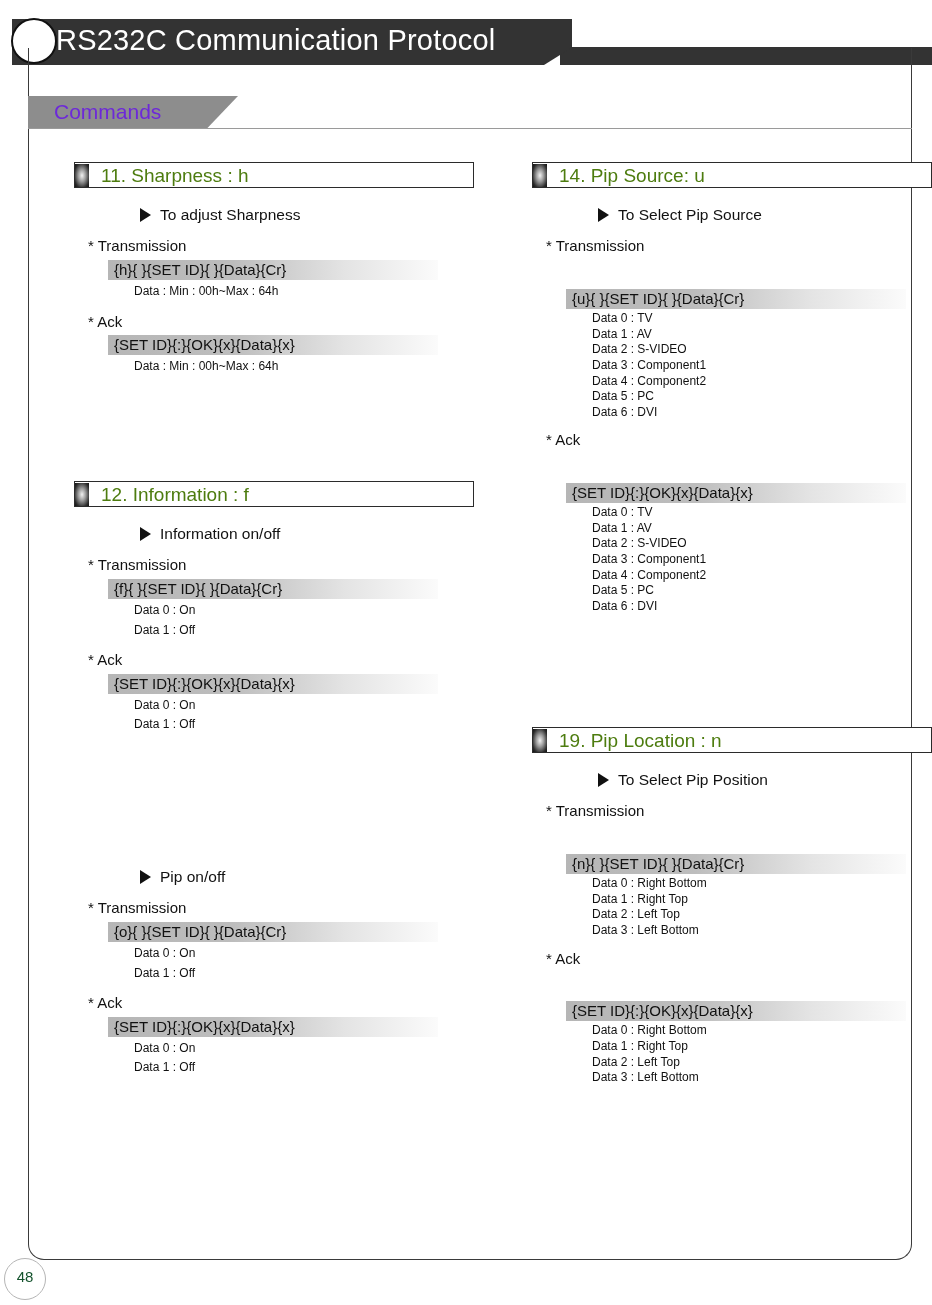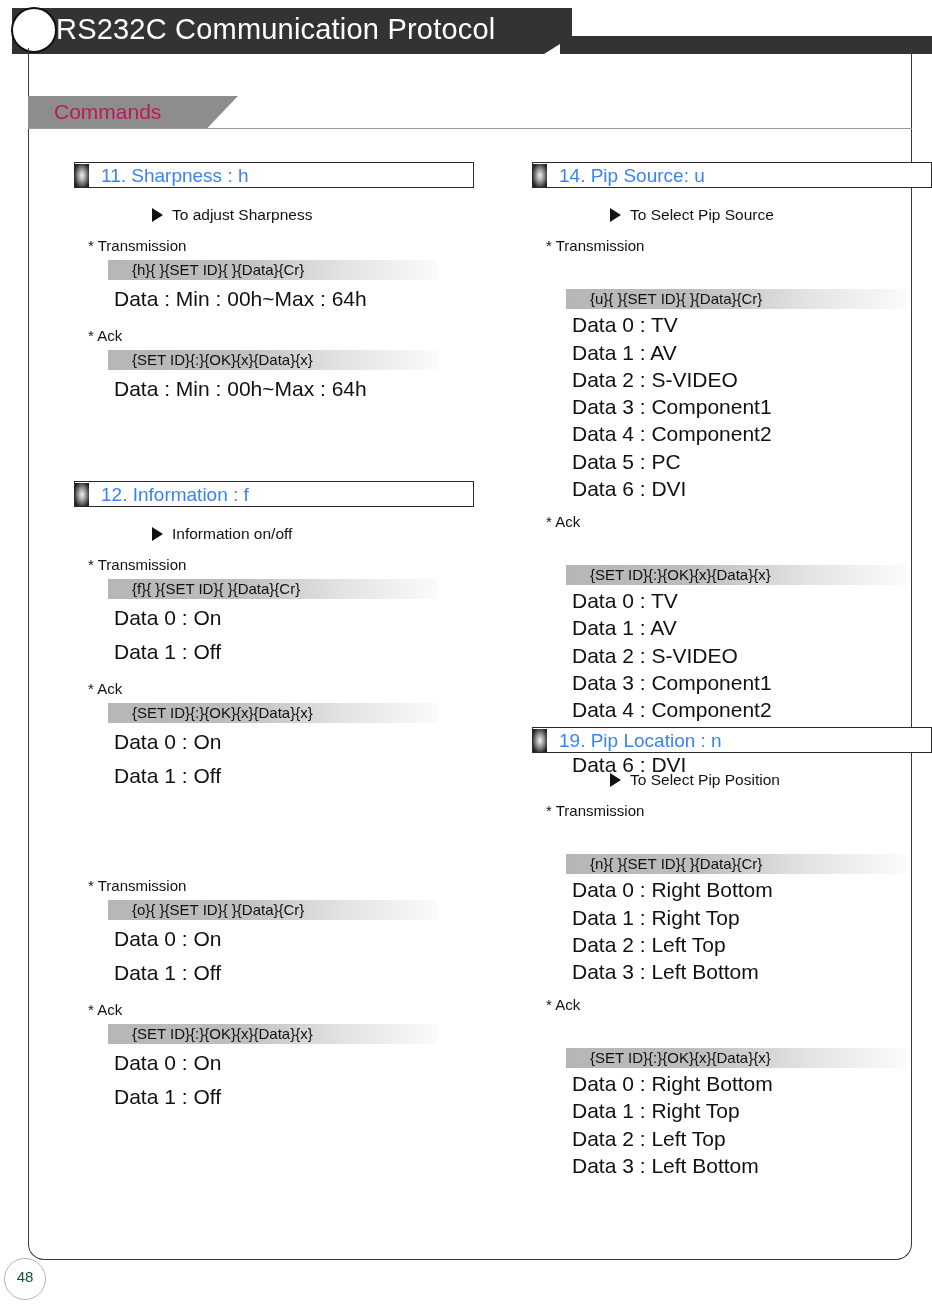--- a/index.html
+++ b/index.html
@@ -13,21 +13,21 @@
     position: relative;
     font-family: "Liberation Sans", sans-serif;
     color: #111111;
     overflow: hidden;
   }
 
   
   #header-band {
     position: absolute;
     left: 0;
-    top: 5px;
+    top: 16px;
     width: 932px;
     height: 52px;
   }
   #header-bar-thin {
     position: absolute;
     left: 560px;
     top: 31px;
     width: 372px;
     height: 18px;
     background: #333333;
@@ -90,21 +90,21 @@
     width: 210px;
     height: 33px;
     background: #8d8d8d;
     clip-path: polygon(0 0, 100% 0, 85% 100%, 0 100%);
   }
   #section-tab-label {
     position: absolute;
     left: 26px;
     top: 4px;
     font-size: 21px;
-    color: #be185d;
+    color: #6d28d9;
     white-space: nowrap;
   }
   #section-rule {
     position: absolute;
     left: 28px;
     top: 128px;
     width: 884px;
     height: 1px;
     background: #9a9a9a;
   }
@@ -132,33 +132,33 @@
   }
   .cmd-gem {
     width: 14px;
     height: 23px;
     flex: 0 0 auto;
     margin-left: 0px;
     background: radial-gradient(ellipse at 50% 50%, #f2f2f2 0%, #9a9a9a 38%, #2d2d2d 78%, #111 100%);
   }
   .cmd-title-text {
     font-size: 19px;
-    color: #3b82f6;
+    color: #4d7c0f;
     margin-left: 12px;
     white-space: nowrap;
     line-height: 1;
   }
 
   
   .cmd-body { position: relative; padding-top: 16px; }
 
   .purpose-row {
     display: flex;
     align-items: baseline;
-    margin-left: 42px;
+    margin-left: 30px;
     font-size: 15.5px;
     line-height: 1.45;
     padding-left: 36px;
   }
   .tri-icon {
     width: 0; height: 0;
     border-left: 11px solid #111111;
     border-top: 7px solid transparent;
     border-bottom: 7px solid transparent;
     margin-right: 9px;
@@ -177,30 +177,30 @@
   }
 
   .code-line {
     margin-left: 34px;
     margin-top: 3px;
     width: 330px;
     height: 20px;
     line-height: 20px;
     font-size: 15px;
     color: #111111;
-    padding-left: 24px;
+    padding-left: 6px;
     box-sizing: border-box;
     background: linear-gradient(to right, #b6b6b6 0%, #bdbdbd 38%, #e4e4e4 72%, #fbfbfb 100%);
     white-space: nowrap;
   }
   .code-line.wide { width: 340px; margin-top: 32px; }
 
   .data-line {
-    margin-left: 40px;
-    font-size: 21px;
+    margin-left: 60px;
+    font-size: 12px;
     line-height: 1.62;
     white-space: nowrap;
   }
   .data-line.tight { line-height: 1.30; }
   .data-line.first-after-code { margin-top: 2px; }
 
   
   #page-number-wrap {
     position: absolute;
     left: 4px;
@@ -278,20 +278,24 @@
         <div class="data-line first-after-code">Data 0 : On</div>
         <div class="data-line">Data 1 : Off</div>
         <div class="sect-label">* Ack</div>
         <div class="code-line">{SET ID}{:}{OK}{x}{Data}{x}</div>
         <div class="data-line first-after-code">Data 0 : On</div>
         <div class="data-line">Data 1 : Off</div>
       </div>
     </div>
     <div class="cmd-block" style="top: 688px;">
       <div class="cmd-body">
+        <div class="purpose-row">
+          <span class="tri-icon"></span>
+          <span class="purpose-text">Pip  on/off</span>
+        </div>
         <div class="sect-label">* Transmission</div>
         <div class="code-line">{o}{ }{SET ID}{ }{Data}{Cr}</div>
         <div class="data-line first-after-code">Data 0 : On</div>
         <div class="data-line">Data 1 : Off</div>
         <div class="sect-label">* Ack</div>
         <div class="code-line">{SET ID}{:}{OK}{x}{Data}{x}</div>
         <div class="data-line first-after-code">Data 0 : On</div>
         <div class="data-line">Data 1 : Off</div>
       </div>
     </div>

